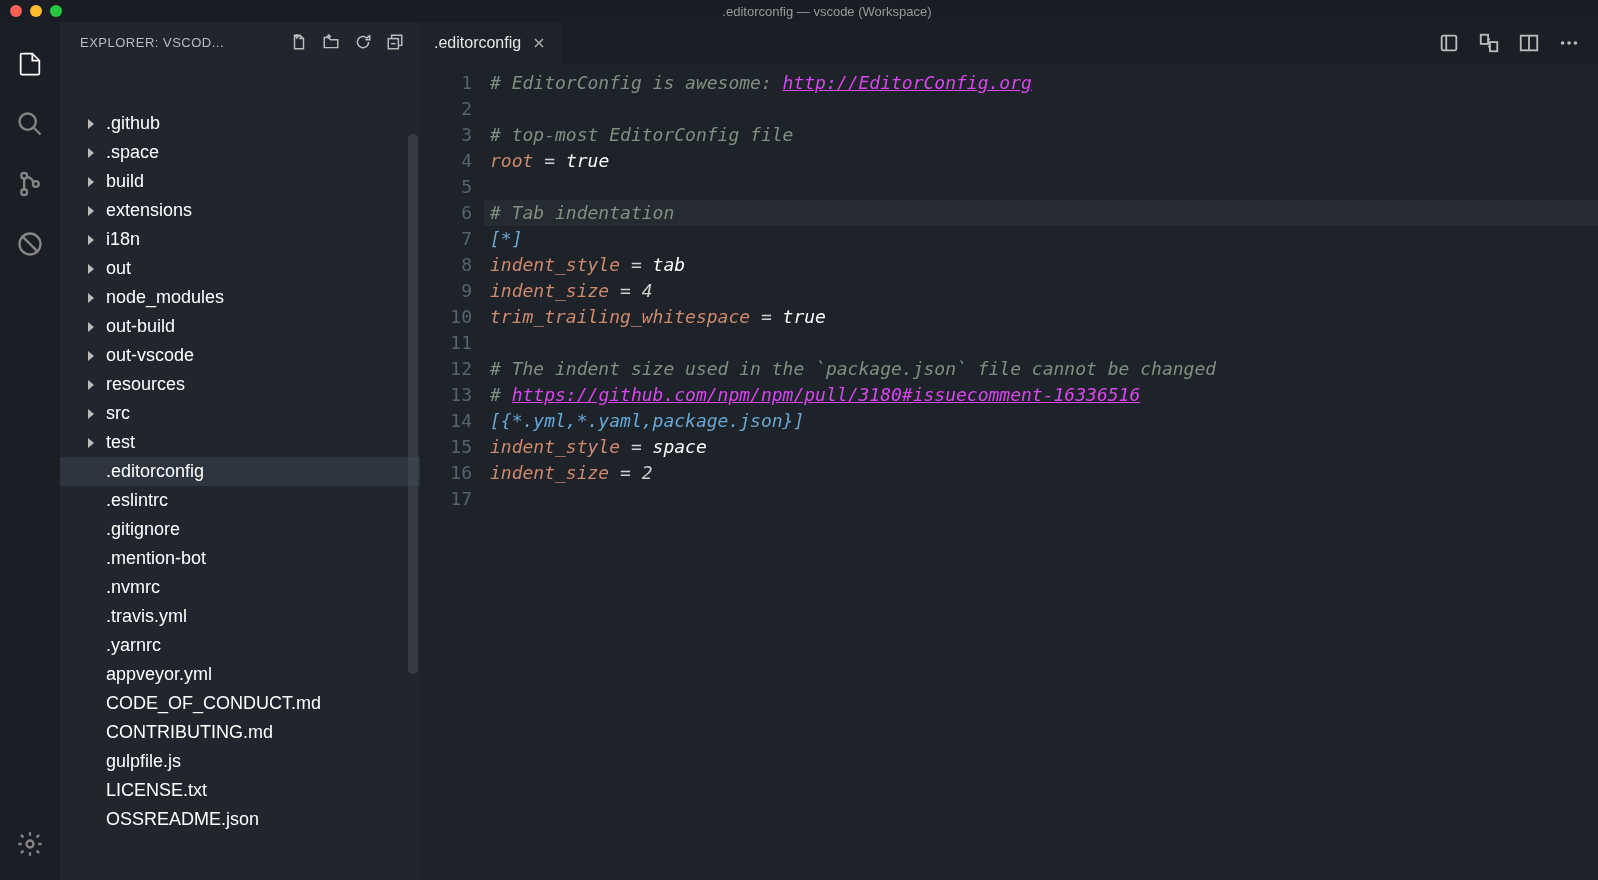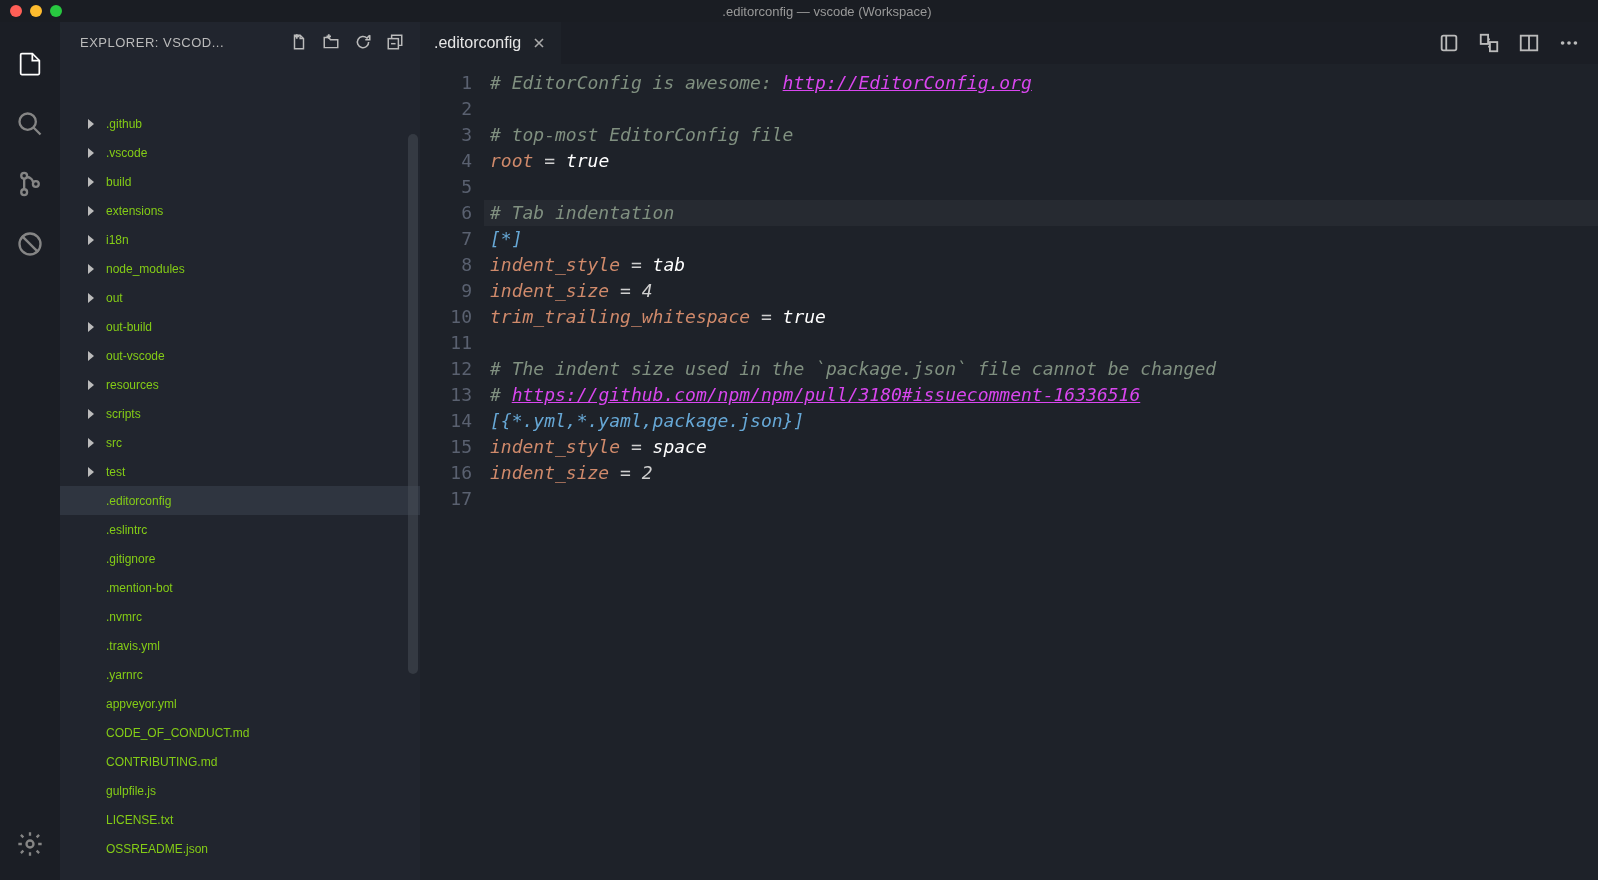--- a/index.html
+++ b/index.html
@@ -95,22 +95,22 @@
   flex: 1;
   overflow-y: auto;
   position: relative;
 }
 .tree-scroll { position: absolute; right:2px; top:25px; width:10px; height:540px; background:#4a4f58; border-radius:5px; opacity:0.5;}
 .tree-item {
   display: flex;
   align-items: center;
   height: 29px;
   padding-left: 28px;
-  font-size: 12px;
-  color: #84cc16;
+  font-size: 18px;
+  color: #ffffff;
   cursor: pointer;
   user-select: none;
 }
 .tree-item.folder::before {
   content: '';
   display: inline-block;
   width: 0; height: 0;
   border-top: 5px solid transparent;
   border-bottom: 5px solid transparent;
   border-left: 6px solid #bbb;
@@ -262,48 +262,45 @@
             </svg>
         </div>
       </div>
     </div>
     <div class="tree" id="tree">
       <div class="tree-scroll"></div>
     <div class="tree-item folder">
           <span>.github</span>
         </div>
         <div class="tree-item folder">
-          <span>.vscode</span>
+          <span>.space</span>
         </div>
         <div class="tree-item folder">
           <span>build</span>
         </div>
         <div class="tree-item folder">
           <span>extensions</span>
         </div>
         <div class="tree-item folder">
           <span>i18n</span>
         </div>
         <div class="tree-item folder">
+          <span>out</span>
+        </div>
+        <div class="tree-item folder">
           <span>node_modules</span>
         </div>
         <div class="tree-item folder">
-          <span>out</span>
-        </div>
-        <div class="tree-item folder">
           <span>out-build</span>
         </div>
         <div class="tree-item folder">
           <span>out-vscode</span>
         </div>
         <div class="tree-item folder">
           <span>resources</span>
-        </div>
-        <div class="tree-item folder">
-          <span>scripts</span>
         </div>
         <div class="tree-item folder">
           <span>src</span>
         </div>
         <div class="tree-item folder">
           <span>test</span>
         </div>
         <div class="tree-item file selected">
           <span>.editorconfig</span>
         </div>

